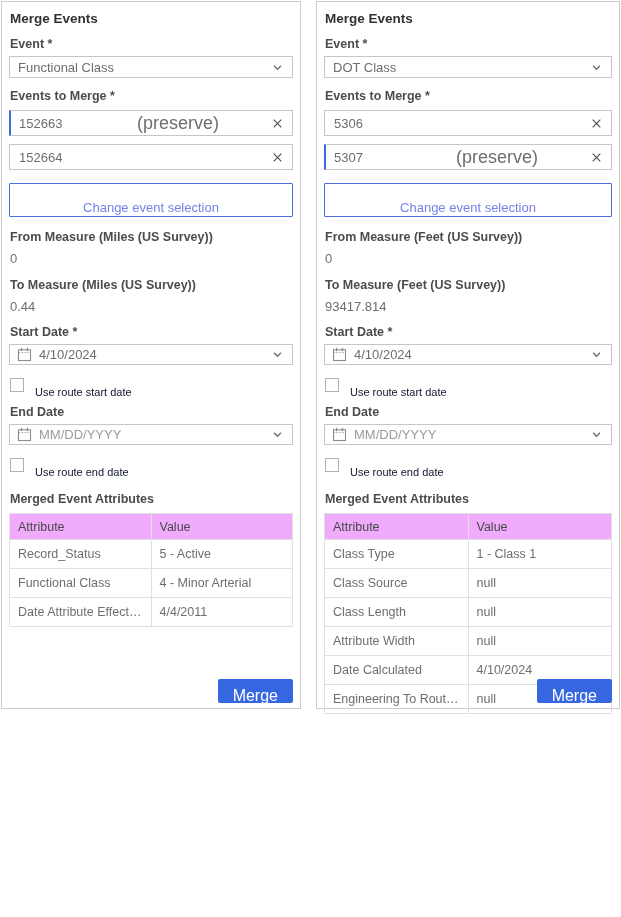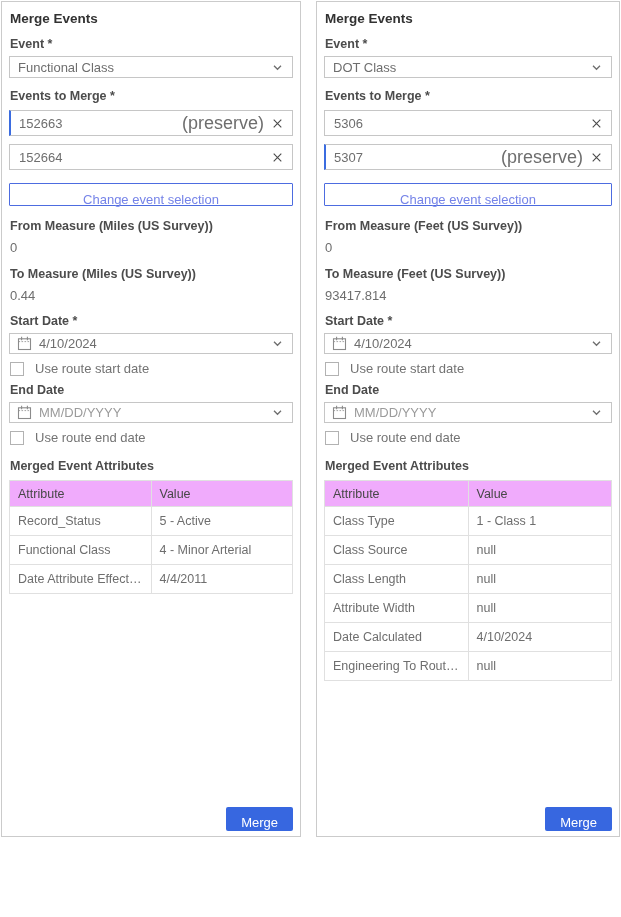--- a/index.html
+++ b/index.html
@@ -4,76 +4,76 @@
 <style>
   html, body { margin:0; padding:0; }
   body {
     width:621px; height:917px; position:relative;
     background:#fff;
     font-family:"Liberation Sans","DejaVu Sans",sans-serif;
     font-size:13px; color:#323232;
     -webkit-font-smoothing:antialiased;
   }
   .panel {
-    position:absolute; top:1px; height:836px;
+    position:absolute; top:1px; height:708px;
     background:#fff; border:1px solid #cbcbcb;
     box-sizing:border-box; padding:9px 7px 0 7px;
   }
   #panel-left  { left:1px;   width:300px; }
   #panel-right { left:316px; width:304px; }
 
   .title { font-size:13.5px; font-weight:700; color:#323232; margin:0 0 0 1px; line-height:16px; }
 
   .lbl { font-size:12.5px; font-weight:600; color:#4c4c4c; line-height:15px; margin-left:1px; }
   .mt10 { margin-top:10px; } .mt11 { margin-top:11px; } .mt12 { margin-top:12px; }
   .mt13 { margin-top:13px; } .mt14 { margin-top:14px; } .mt7 { margin-top:7px; }
 
   .value-text { font-size:13px; color:#6e6e6e; line-height:15px; margin:6px 0 0 1px; }
 
   .field {
     border:1px solid #c6c6c6; background:#fff;
     display:flex; align-items:center; box-sizing:border-box;
   }
   .select { height:22px; margin-top:4px; padding:0 8px; cursor:pointer; }
-  .input  { height:26px; margin-top:6px; padding:0 8px 0 9px; }
+  .input  { height:26px; margin-top:6px; padding:0 8px 0 9px;gap:45px; }
   .input.second { margin-top:8px; }
   .input.preserved { border-left:2px solid #3b6ce0; padding-left:8px; }
   .date   { height:21px; margin-top:4px; padding:0 8px 0 7px; cursor:pointer; }
 
   .val { flex:1 1 auto; font-size:13px; color:#6e6e6e; white-space:nowrap; overflow:hidden; }
   .placeholder { color:#9b9b9b; }
   .preserve { font-size:18px; color:#6e6e6e; margin-right:7px; white-space:nowrap; }
   .icon { flex:0 0 auto; display:flex; align-items:center; }
   .icon svg { display:block; }
   .x-icon { cursor:pointer; }
   .cal { margin-right:7px; }
 
   .change-btn {
     display:block; width:100%; height:23px; margin-top:13px;
     background:#fff; border:1px solid #4d6ce0; color:#7583e8;
-    font-size:13px; font-family:inherit; cursor:pointer; padding:8px; border-radius:1px;
+    font-size:13px; font-family:inherit; cursor:pointer; padding:16px; border-radius:1px;
   }
 
   .check-row { display:flex; align-items:center; gap:11px; margin-top:7px; margin-left:1px; }
   .checkbox { width:14px; height:14px; border:1px solid #b2b2b2; background:#fff; box-sizing:border-box; cursor:pointer; flex:0 0 auto; }
-  .check-label { font-size:13px; color:#737373; }
+  .check-label { font-size:11px; color:#0f172a;margin-top:14px; }
 
   .attr-table { width:100%; border-collapse:collapse; margin-top:6px; table-layout:fixed; }
   .attr-table th, .attr-table td {
     border:1px solid #e0e0e0; text-align:left; padding:0 8px;
     white-space:nowrap; overflow:hidden; text-overflow:ellipsis;
   }
   .attr-table th { height:25px; background:#f0abfc; color:#474747; font-weight:400; font-size:12.5px; }
   .attr-table td { height:28px; color:#6e6e6e; font-size:12.5px; }
   .col-attr { width:50%; }
 
   .merge-btn {
     position:absolute; right:7px; bottom:5px; height:24px; padding:8px 15px;
     background:#3767e0; color:#fff; border:none; border-radius:2px;
-    font-size:13px; font-family:inherit; cursor:pointer;
+    font-size:16px; font-family:inherit; cursor:pointer;
   }
 </style>
 </head>
 <body>
 
 <div class="panel" id="panel-left">
   <div class="title">Merge Events</div>
 
   <div class="lbl mt10">Event *</div>
   <div class="field select">

